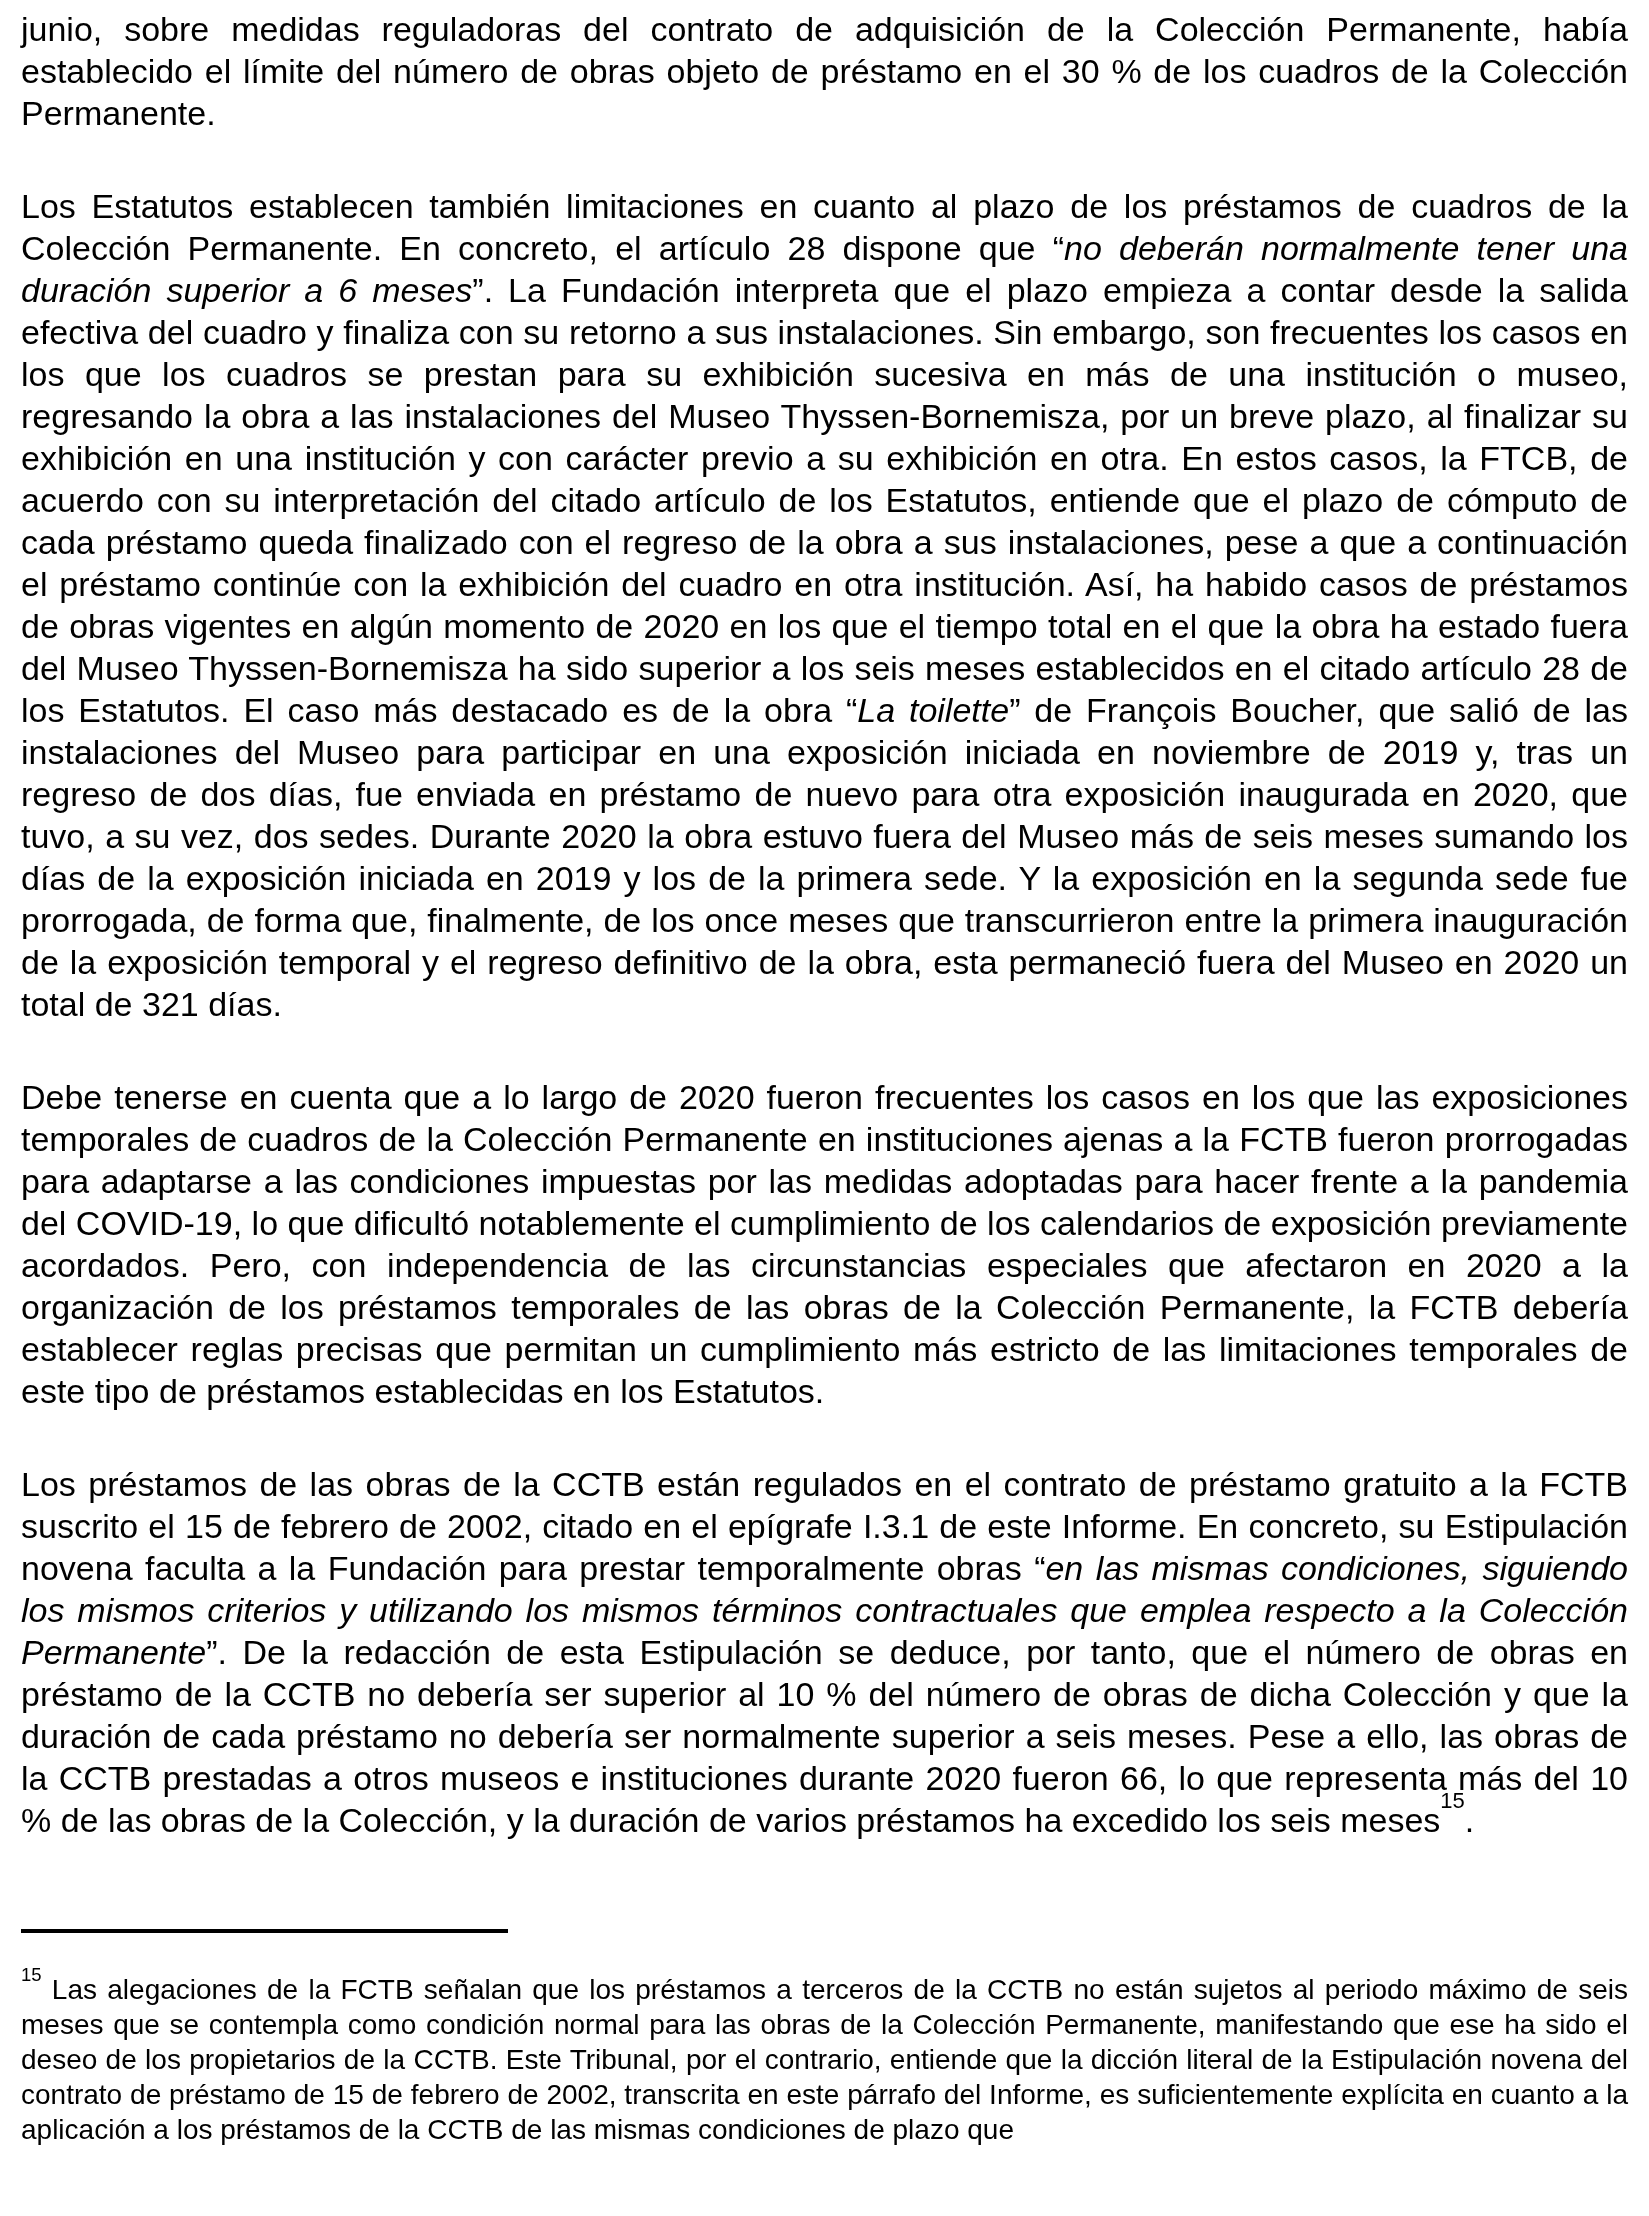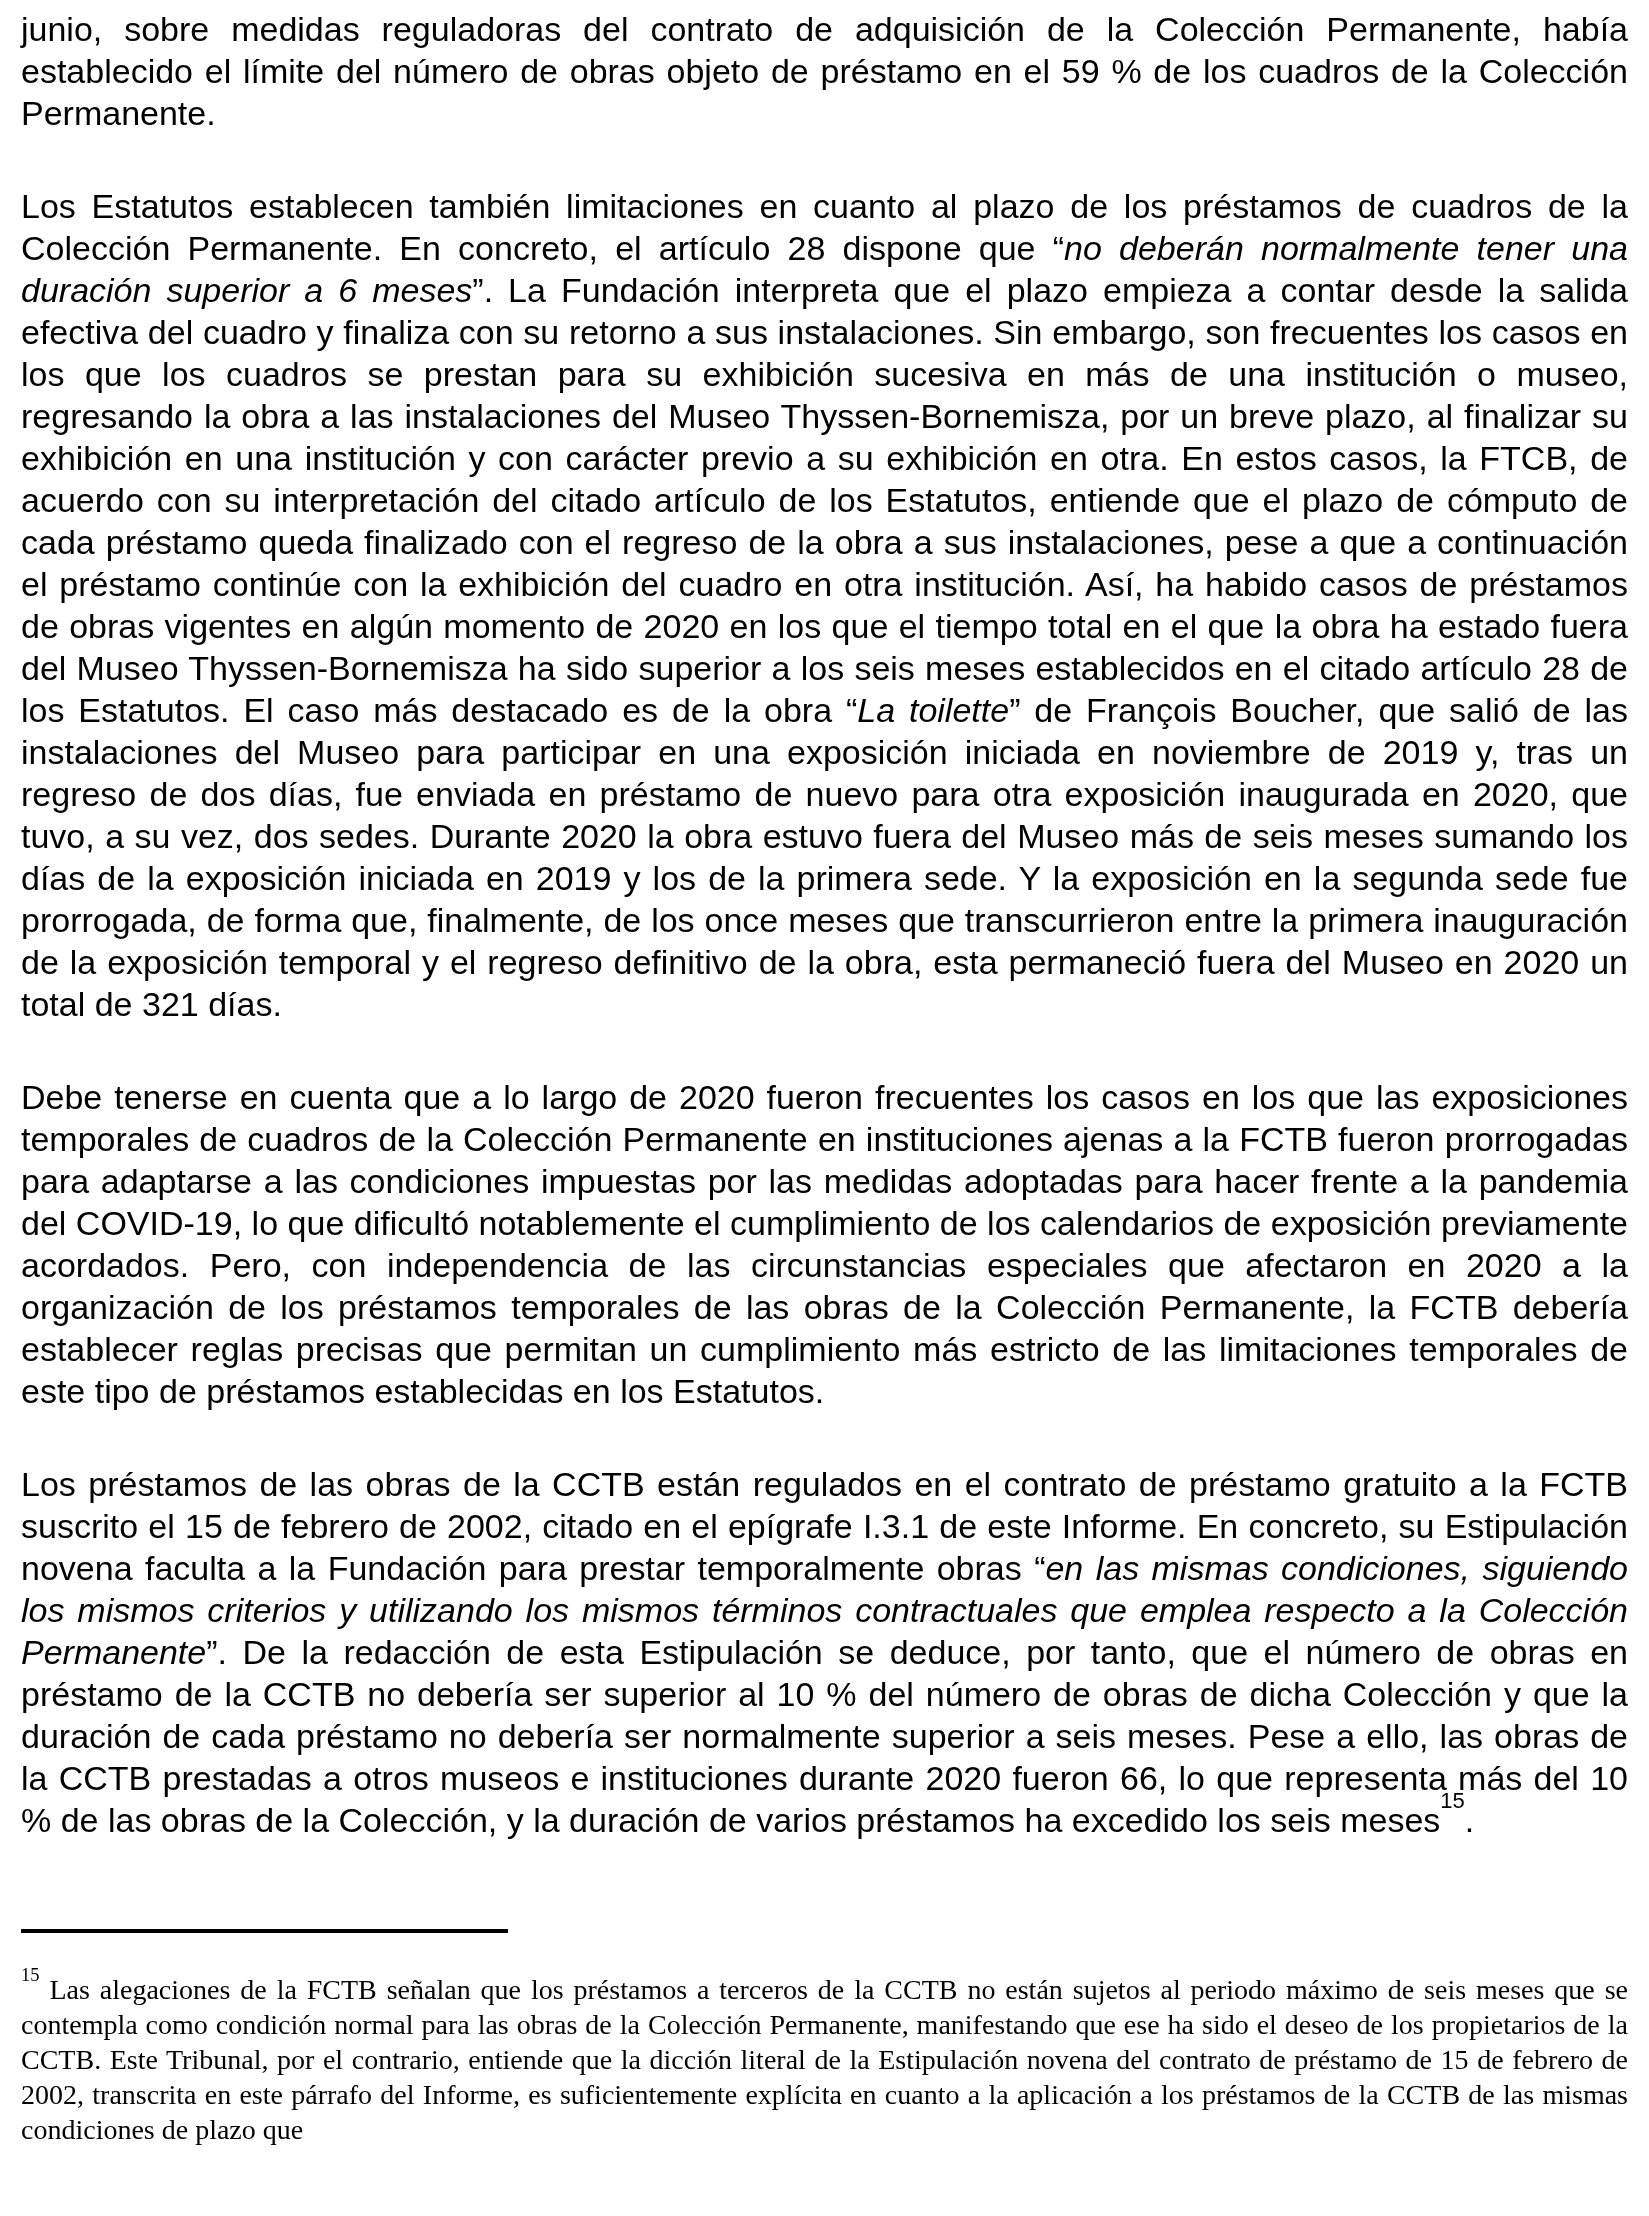--- a/index.html
+++ b/index.html
@@ -28,21 +28,20 @@
   .run { font-style: normal; }
   .italic { font-style: italic; }
   .sup {
     font-size: 22px;
     position: relative;
     top: -11.2px;
     line-height: 0;
   }
   .footnote-area {
     padding-top: 37px; 
-    font-family: Liberation Serif, serif;
   }
   .footnote-sep {
     width: 487px;
     height: 4px;
     background: #000000;
   }
   .footnote {
     font-size: 28px;
     line-height: 35px;
     text-align: justify;
@@ -53,21 +52,21 @@
     position: relative;
     top: -8px;
     line-height: 0;
   }
 </style>
 </head>
 <body>
 
 <main class="page">
 
-  <p class="para"><span class="run">junio, sobre medidas reguladoras del contrato de adquisición de la Colección Permanente, había establecido el límite del número de obras objeto de préstamo en el 59 % de los cuadros de la Colección Permanente.</span></p>
+  <p class="para"><span class="run">junio, sobre medidas reguladoras del contrato de adquisición de la Colección Permanente, había establecido el límite del número de obras objeto de préstamo en el 30 % de los cuadros de la Colección Permanente.</span></p>
 
   <p class="para"><span class="run">Los Estatutos establecen también limitaciones en cuanto al plazo de los préstamos de cuadros de la Colección Permanente. En concreto, el artículo 28 dispone que “</span><span class="run italic">no deberán normalmente tener una duración superior a 6 meses</span><span class="run">”. La Fundación interpreta que el plazo empieza a contar desde la salida efectiva del cuadro y finaliza con su retorno a sus instalaciones. Sin embargo, son frecuentes los casos en los que los cuadros se prestan para su exhibición sucesiva en más de una institución o museo, regresando la obra a las instalaciones del Museo Thyssen-Bornemisza, por un breve plazo, al finalizar su exhibición en una institución y con carácter previo a su exhibición en otra. En estos casos, la FTCB, de acuerdo con su interpretación del citado artículo de los Estatutos, entiende que el plazo de cómputo de cada préstamo queda finalizado con el regreso de la obra a sus instalaciones, pese a que a continuación el préstamo continúe con la exhibición del cuadro en otra institución. Así, ha habido casos de préstamos de obras vigentes en algún momento de 2020 en los que el tiempo total en el que la obra ha estado fuera del Museo Thyssen-Bornemisza ha sido superior a los seis meses establecidos en el citado artículo 28 de los Estatutos. El caso más destacado es de la obra “</span><span class="run italic">La toilette</span><span class="run">” de François Boucher, que salió de las instalaciones del Museo para participar en una exposición iniciada en noviembre de 2019 y, tras un regreso de dos días, fue enviada en préstamo de nuevo para otra exposición inaugurada en 2020, que tuvo, a su vez, dos sedes. Durante 2020 la obra estuvo fuera del Museo más de seis meses sumando los días de la exposición iniciada en 2019 y los de la primera sede. Y la exposición en la segunda sede fue prorrogada, de forma que, finalmente, de los once meses que transcurrieron entre la primera inauguración de la exposición temporal y el regreso definitivo de la obra, esta permaneció fuera del Museo en 2020 un total de 321 días.</span></p>
 
   <p class="para"><span class="run">Debe tenerse en cuenta que a lo largo de 2020 fueron frecuentes los casos en los que las exposiciones temporales de cuadros de la Colección Permanente en instituciones ajenas a la FCTB fueron prorrogadas para adaptarse a las condiciones impuestas por las medidas adoptadas para hacer frente a la pandemia del COVID-19, lo que dificultó notablemente el cumplimiento de los calendarios de exposición previamente acordados. Pero, con independencia de las circunstancias especiales que afectaron en 2020 a la organización de los préstamos temporales de las obras de la Colección Permanente, la FCTB debería establecer reglas precisas que permitan un cumplimiento más estricto de las limitaciones temporales de este tipo de préstamos establecidas en los Estatutos.</span></p>
 
   <p class="para"><span class="run">Los préstamos de las obras de la CCTB están regulados en el contrato de préstamo gratuito a la FCTB suscrito el 15 de febrero de 2002, citado en el epígrafe I.3.1 de este Informe. En concreto, su Estipulación novena faculta a la Fundación para prestar temporalmente obras “</span><span class="run italic">en las mismas condiciones, siguiendo los mismos criterios y utilizando los mismos términos contractuales que emplea respecto a la Colección Permanente</span><span class="run">”. De la redacción de esta Estipulación se deduce, por tanto, que el número de obras en préstamo de la CCTB no debería ser superior al 10 % del número de obras de dicha Colección y que la duración de cada préstamo no debería ser normalmente superior a seis meses. Pese a ello, las obras de la CCTB prestadas a otros museos e instituciones durante 2020 fueron 66, lo que representa más del 10 % de las obras de la Colección, y la duración de varios préstamos ha excedido los seis meses</span><sup class="sup">15</sup><span class="run">.</span></p>
 
   <div class="footnote-area">
     <div class="footnote-sep"></div>
     <p class="footnote"><sup class="fsup">15</sup><span class="run"> Las alegaciones de la FCTB señalan que los préstamos a terceros de la CCTB no están sujetos al periodo máximo de seis meses que se contempla como condición normal para las obras de la Colección Permanente, manifestando que ese ha sido el deseo de los propietarios de la CCTB. Este Tribunal, por el contrario, entiende que la dicción literal de la Estipulación novena del contrato de préstamo de 15 de febrero de 2002, transcrita en este párrafo del Informe, es suficientemente explícita en cuanto a la aplicación a los préstamos de la CCTB de las mismas condiciones de plazo que</span></p>

